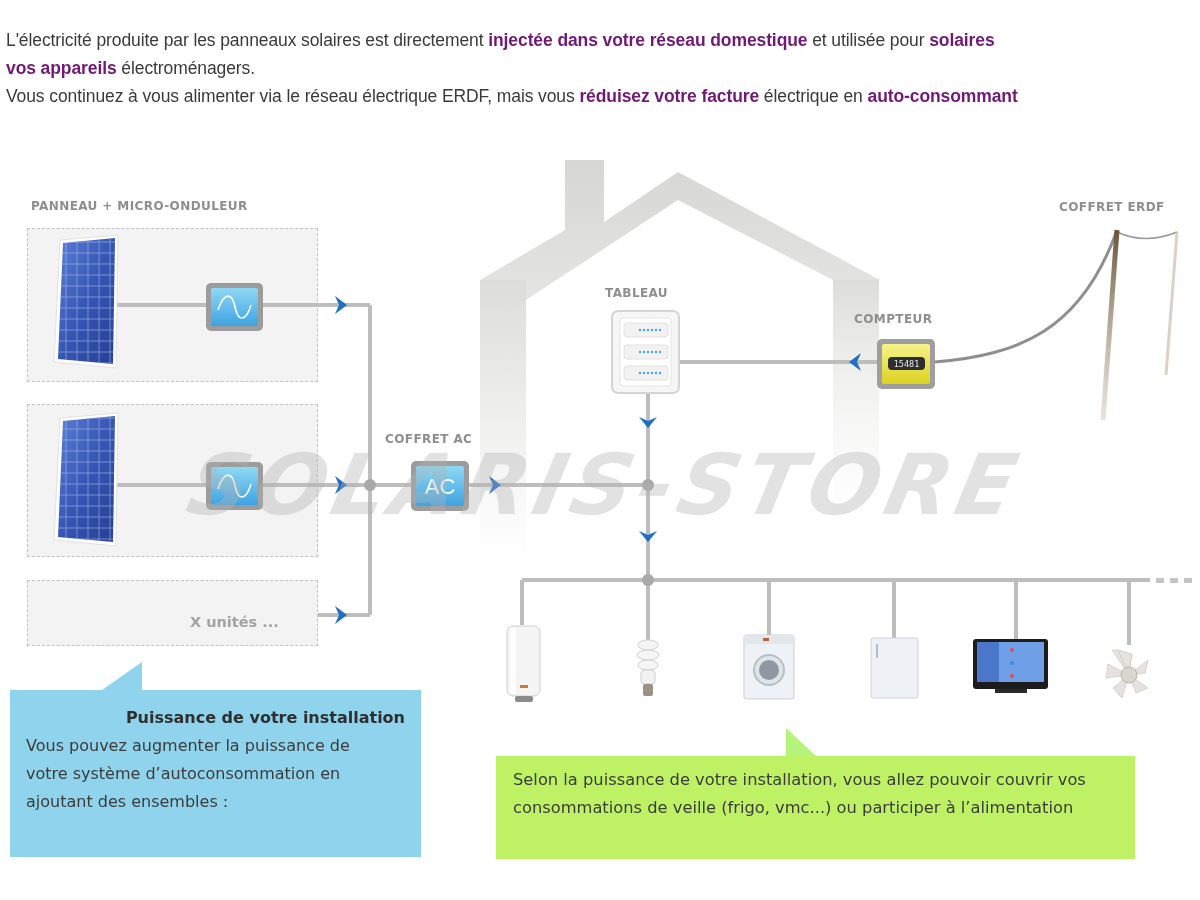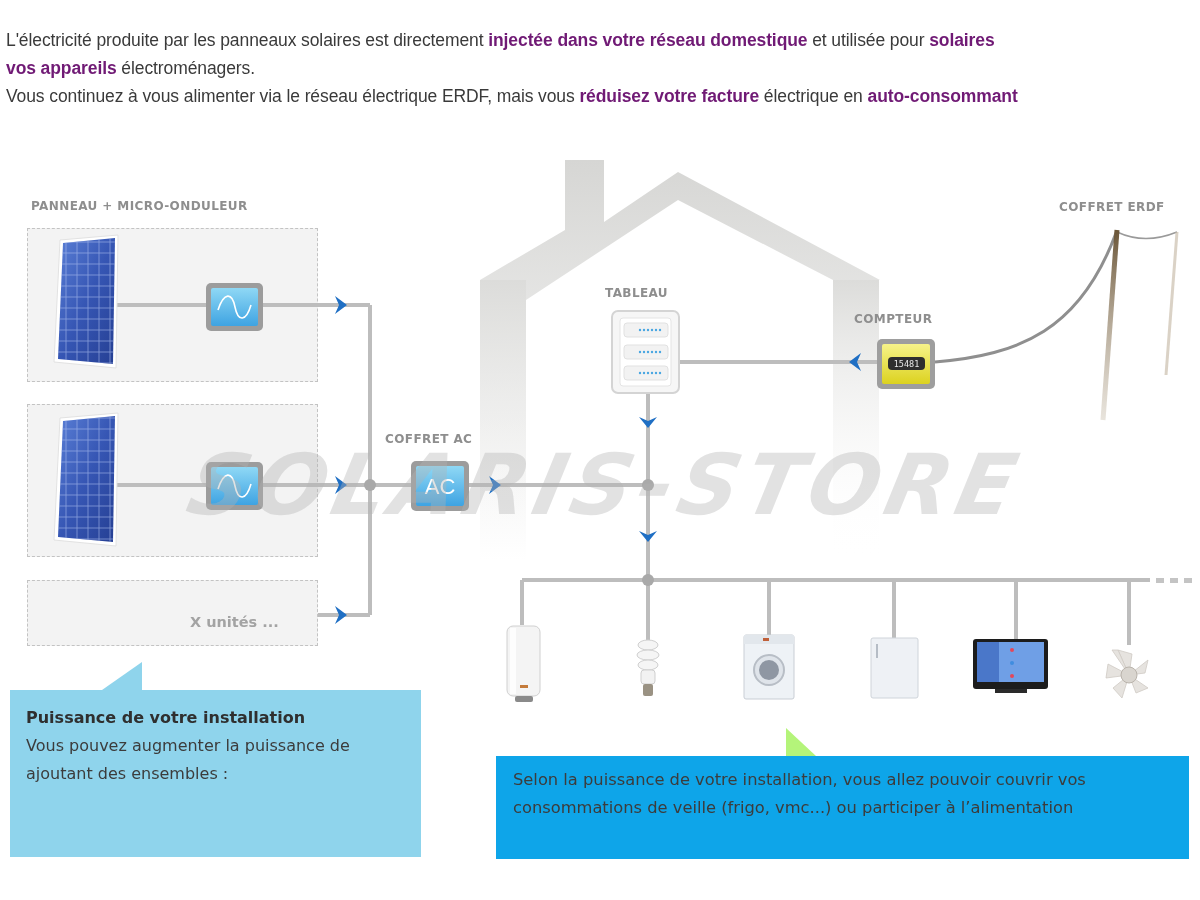--- a/index.html
+++ b/index.html
@@ -12,24 +12,24 @@
 
   svg.diagram { position: absolute; left: 0; top: 0; width: 1200px; height: 900px; }
 
   .label { position: absolute; font-family: "DejaVu Sans", sans-serif; font-weight: bold; color: #8e8e8e; font-size: 12px; letter-spacing: 0.4px; white-space: nowrap; }
 
   .panel-box { position: absolute; border: 1.5px dashed #c3c3c3; background: #f3f3f3; }
 
   .watermark { position: absolute; left: 190px; top: 436px; font-family: "DejaVu Sans", sans-serif; font-weight: bold; font-style: italic; font-size: 84px; letter-spacing: 6px; color: rgba(180,180,180,0.38); white-space: nowrap; transform: skewX(-12deg); pointer-events: none; }
 
   .bubble-blue { position: absolute; left: 10px; top: 690px; width: 411px; height: 167px; background: #8fd4ec; padding: 14px 16px 0 16px; font-family: "DejaVu Sans", sans-serif; font-size: 16px; line-height: 28px; color: #3c3c3c; }
-  .bubble-blue .title { font-weight: bold; color: #2f2f2f; font-size: 16px; }
+  .bubble-blue .title { font-weight: bold; color: #2f2f2f; font-size: 16px; text-align: right; }
   .bubble-blue .tail { position: absolute; left: 92px; top: -28px; width: 0; height: 0; border-left: 40px solid transparent; border-bottom: 28px solid #8fd4ec; }
 
-  .bubble-green { position: absolute; left: 496px; top: 756px; width: 693px; height: 103px; background: #0ea5e9; padding: 10px 16px 0 17px; font-family: "DejaVu Sans", sans-serif; font-size: 16.3px; line-height: 28px; color: #3c3c3c; }
+  .bubble-green { position: absolute; left: 496px; top: 756px; width: 639px; height: 103px; background: #bef264; padding: 10px 16px 0 17px; font-family: "DejaVu Sans", sans-serif; font-size: 16.3px; line-height: 28px; color: #3c3c3c; }
   .bubble-green .tail { position: absolute; left: 290px; top: -28px; width: 0; height: 0; border-right: 30px solid transparent; border-bottom: 28px solid #b4f47a; }
   .bubble-green .line, .bubble-blue .line { display: block; white-space: nowrap; }
 
   .xunits { position: absolute; left: 190px; top: 606px; font-family: "DejaVu Sans", sans-serif; font-weight: bold; color: #a3a3a3; font-size: 14.5px; margin-top: 8px; }
 </style>
 </head>
 <body>
 
 <div class="intro">
   <span class="line">
@@ -243,20 +243,21 @@
 <div class="label" style="left:385px; top:432px;">COFFRET AC</div>
 <div class="label" style="left:605px; top:286px;">TABLEAU</div>
 <div class="label" style="left:854px; top:312px;">COMPTEUR</div>
 <div class="label" style="left:1059px; top:200px;">COFFRET ERDF</div>
 <div class="xunits">X unités ...</div>
 
 <div class="bubble-blue">
   <div class="tail"></div>
   <span class="title line">Puissance de votre installation</span>
   <span class="line">Vous pouvez augmenter la puissance de</span>
+  <span class="line">votre système d’autoconsommation en</span>
   <span class="line">ajoutant des ensembles :</span>
 </div>
 
 <div class="bubble-green">
   <div class="tail"></div>
   <span class="line">Selon la puissance de votre installation, vous allez pouvoir couvrir vos</span>
   <span class="line">consommations de veille (frigo, vmc...) ou participer à l’alimentation</span>
 </div>
 
 </body></html>

